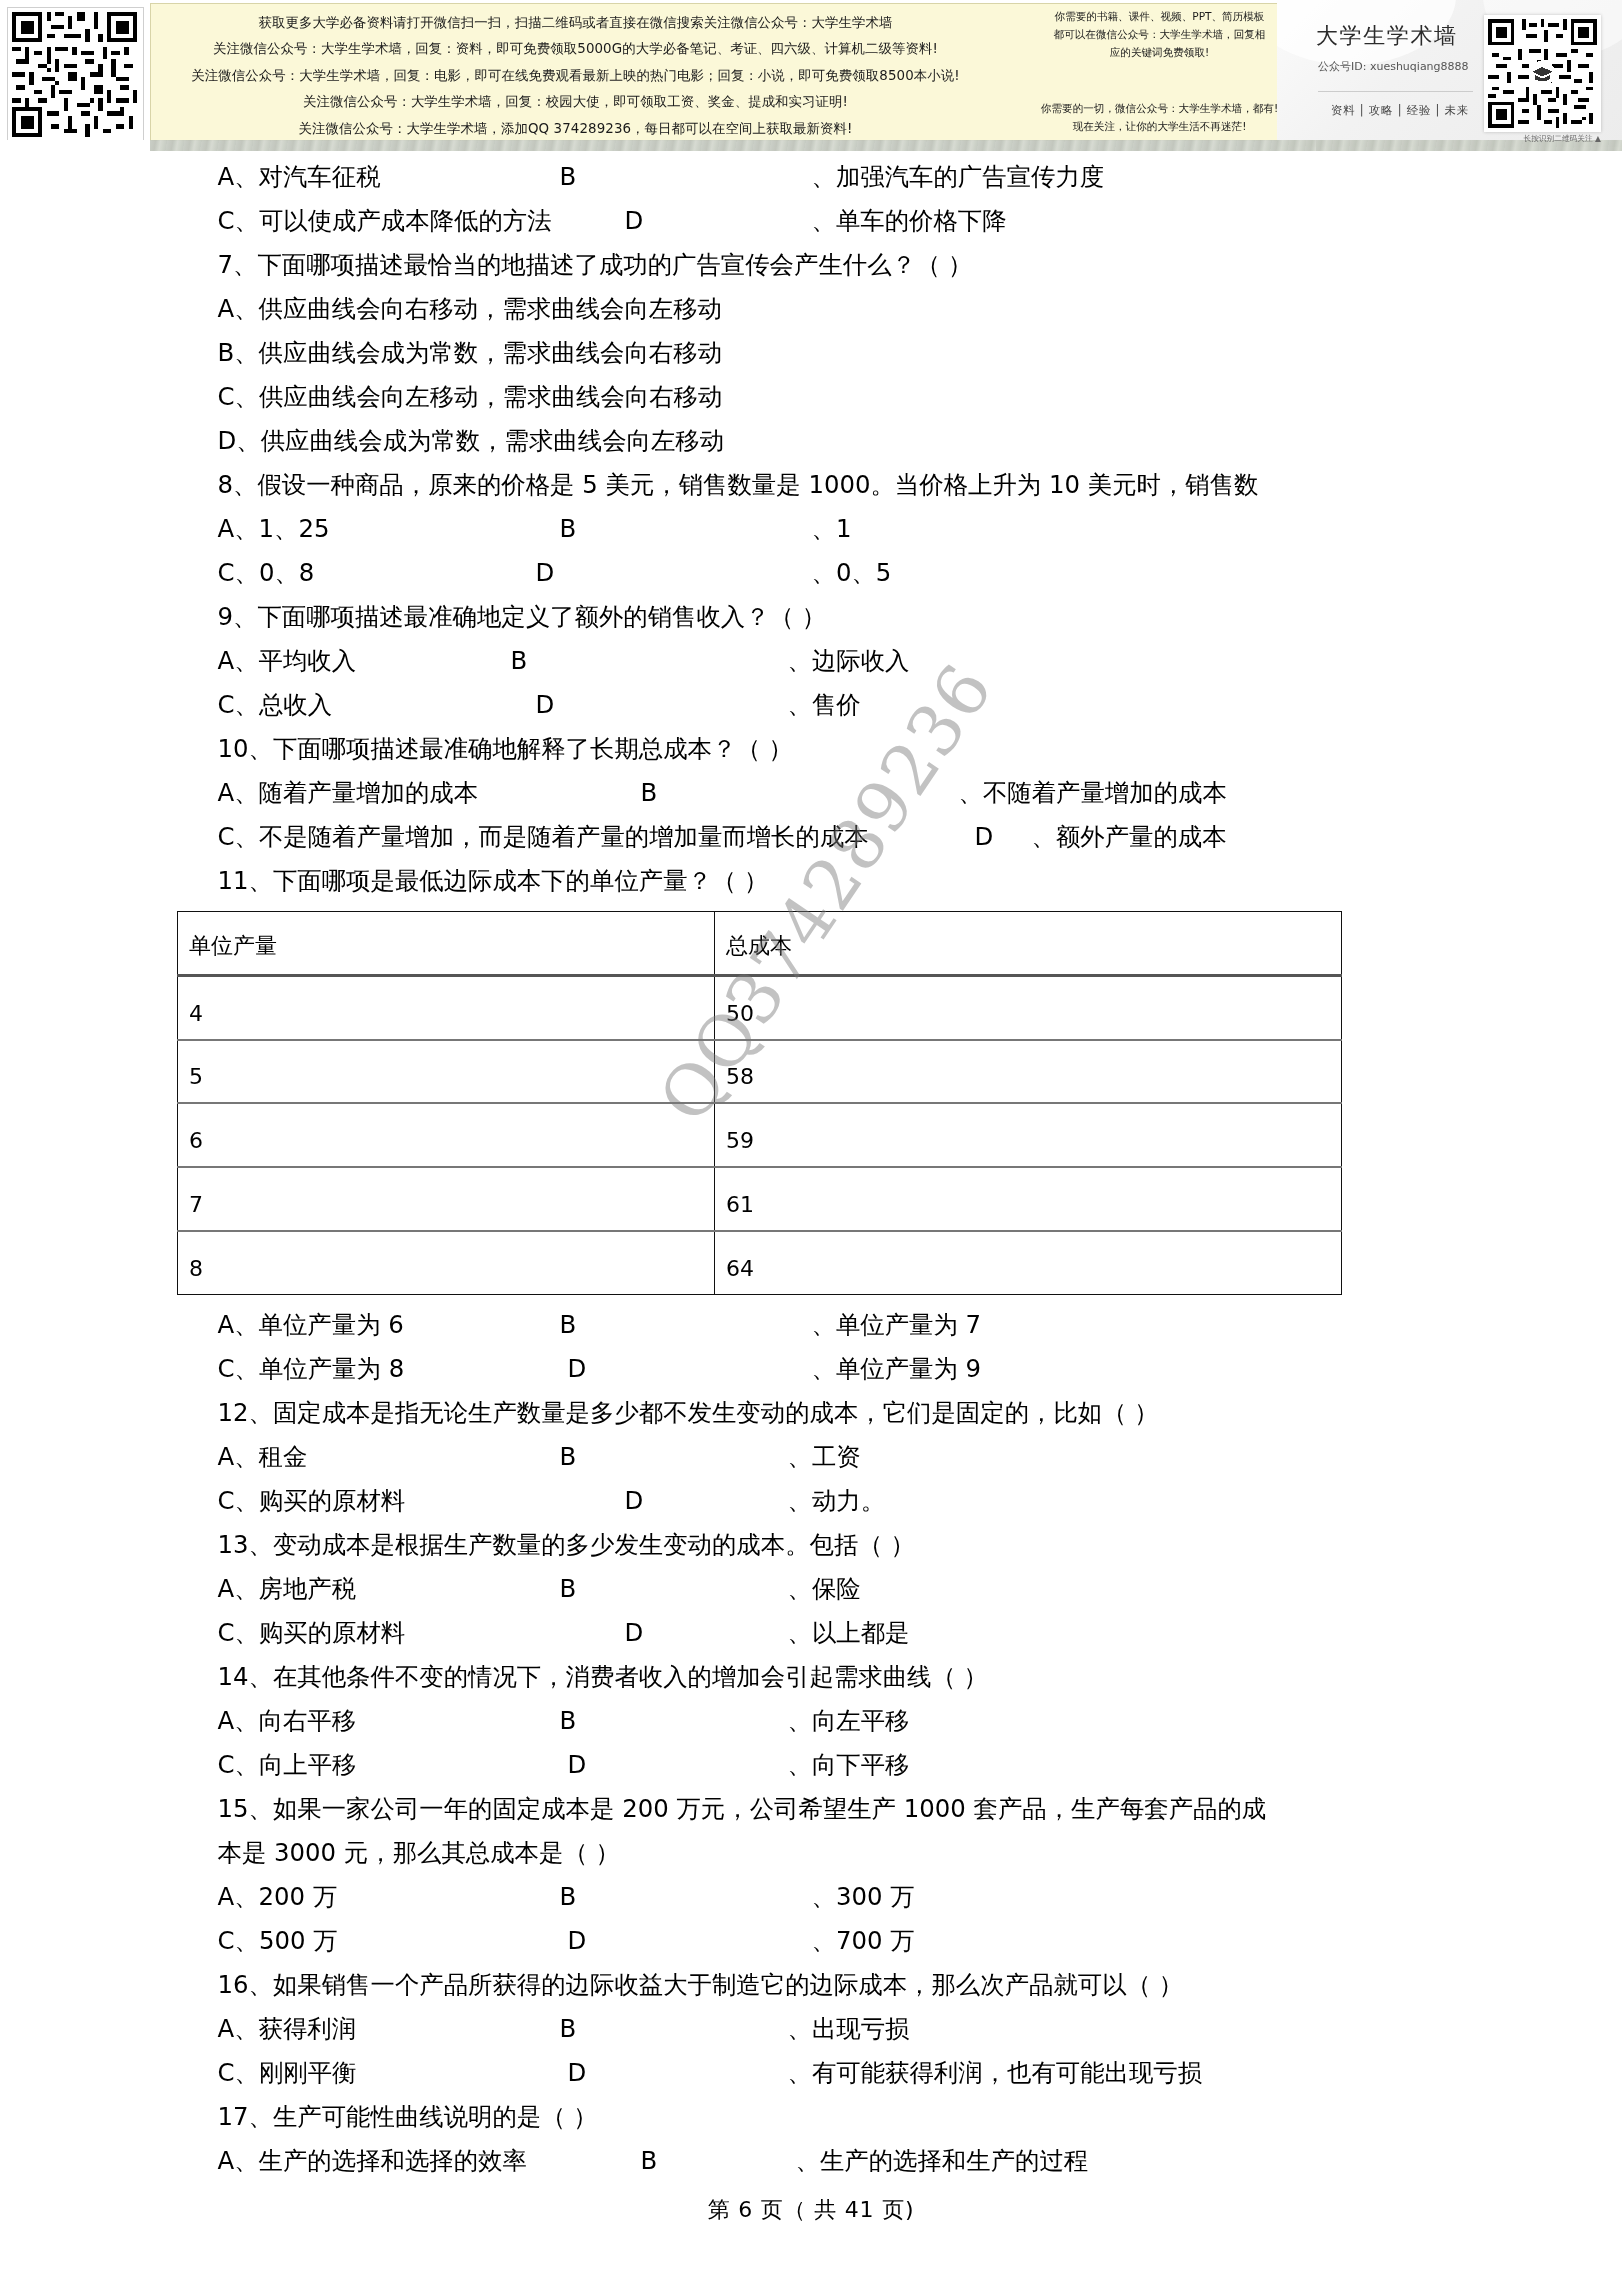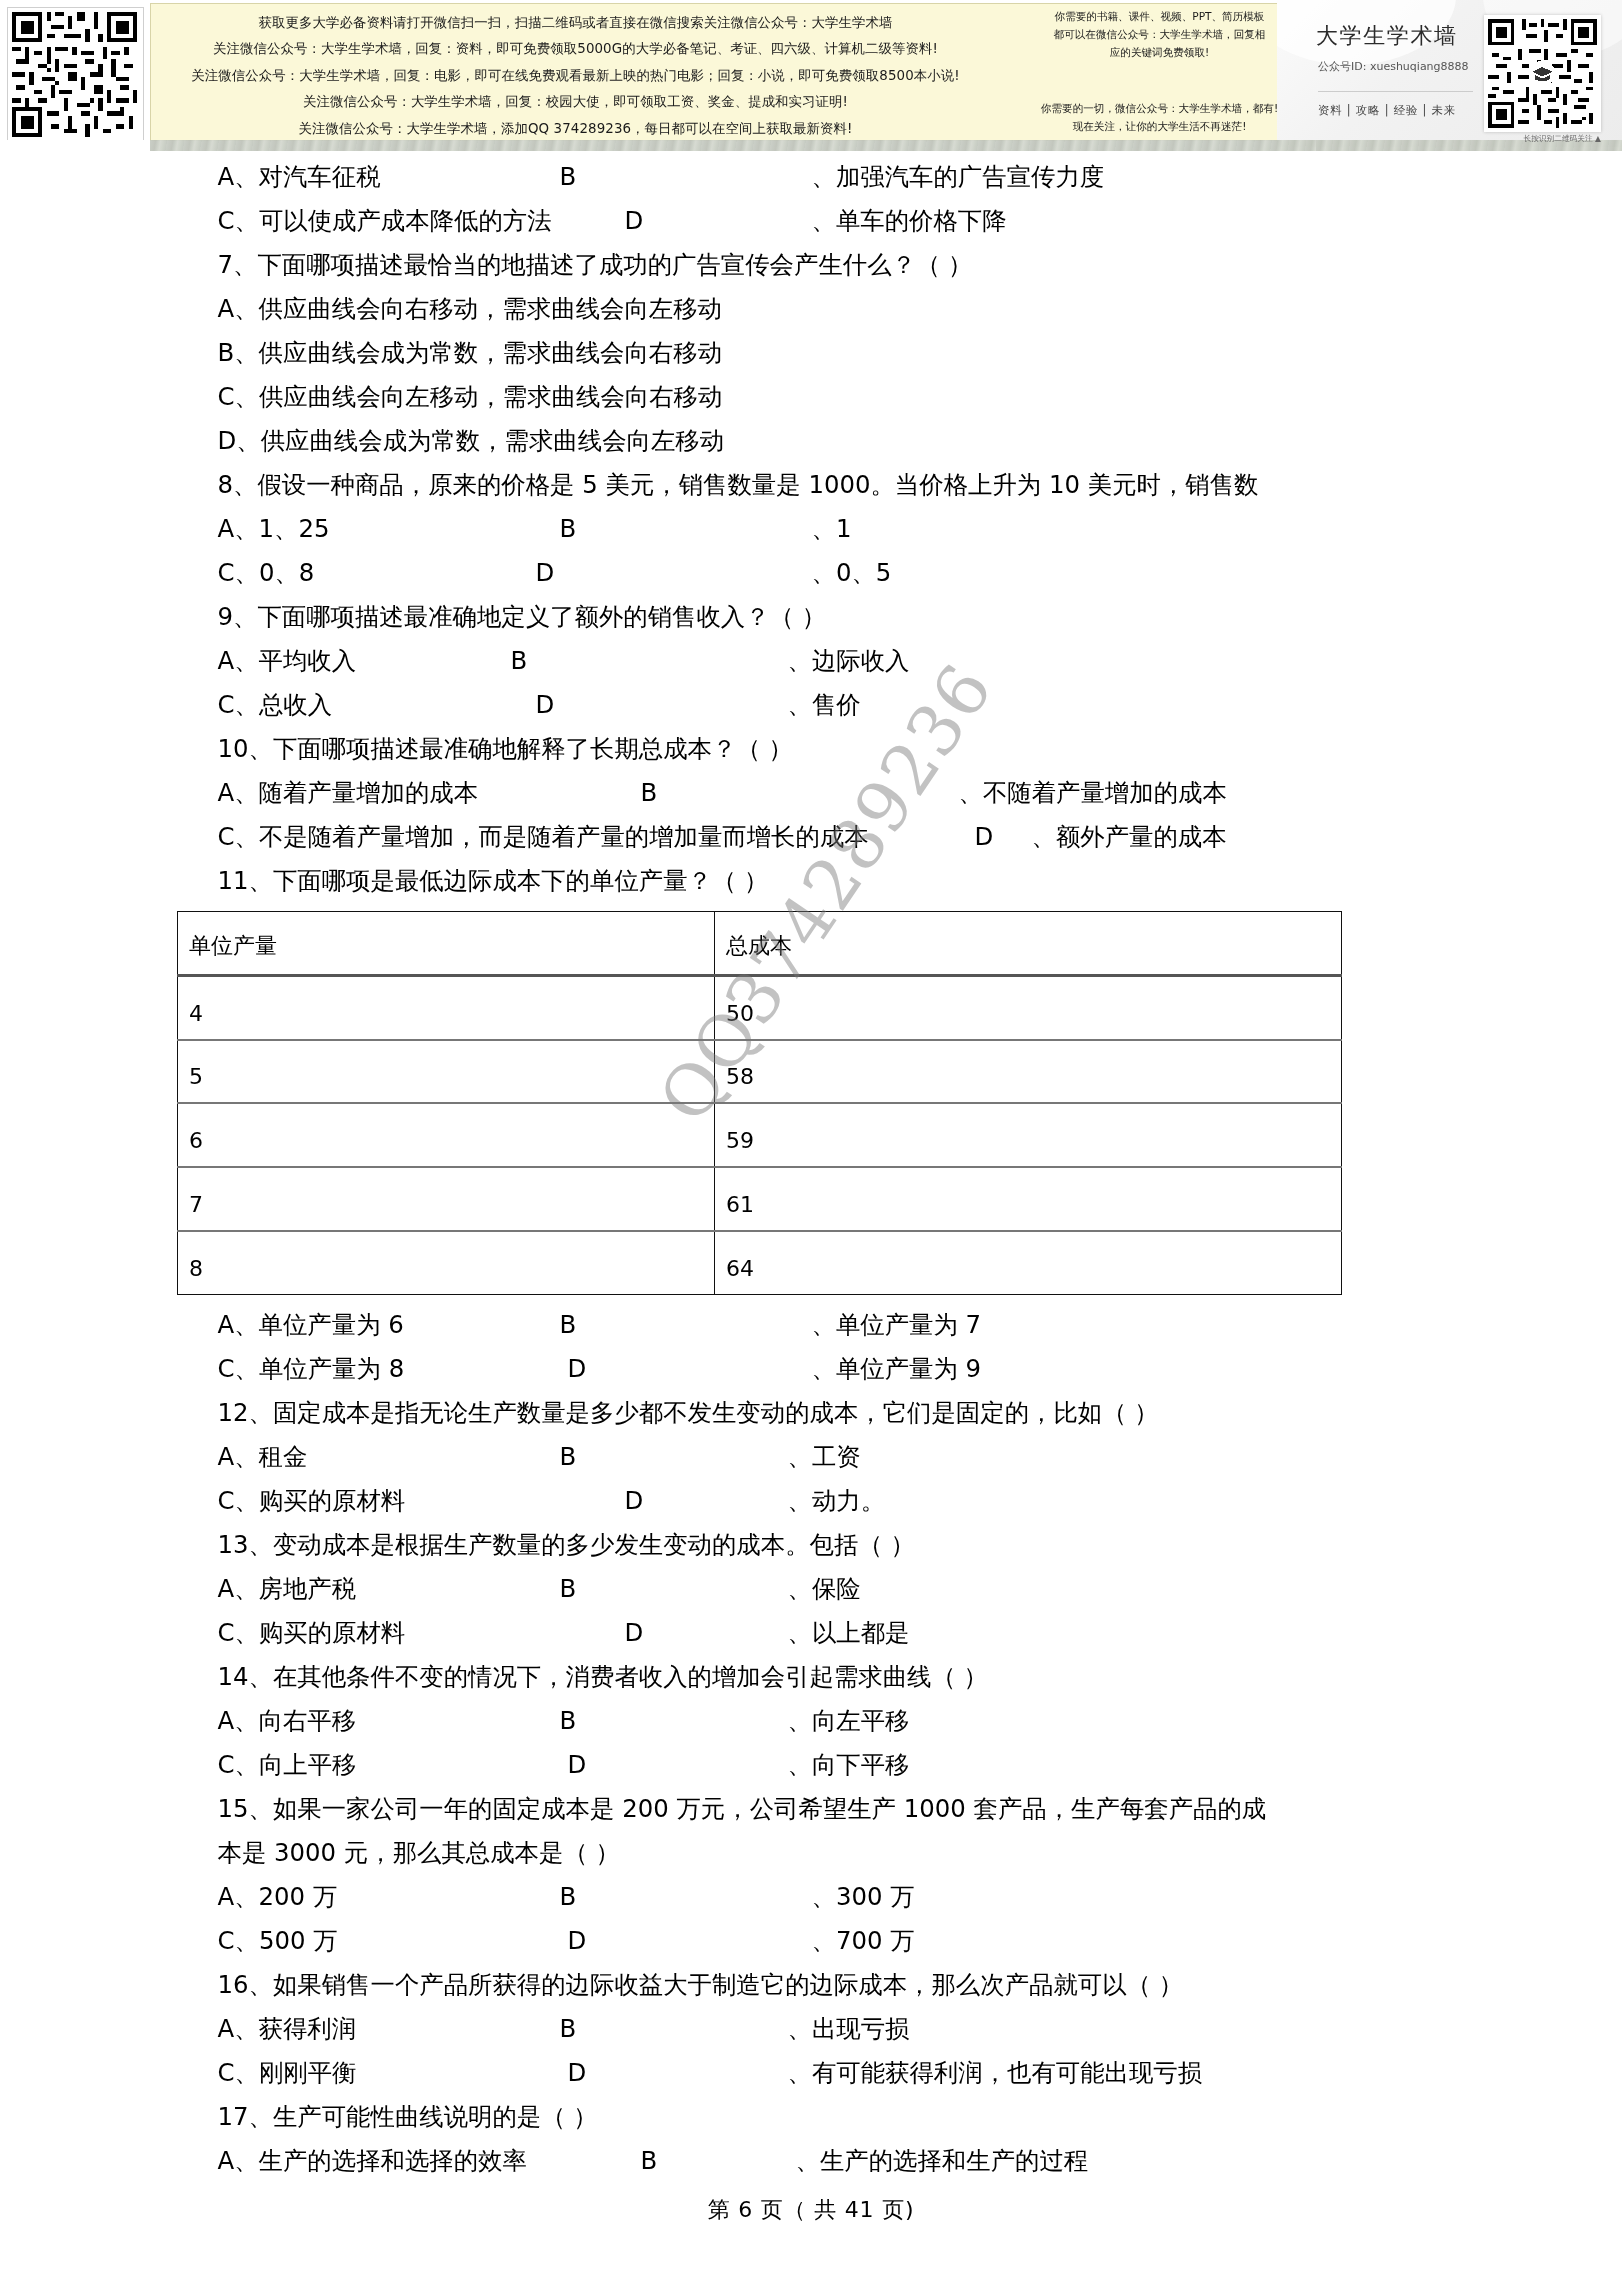--- a/index.html
+++ b/index.html
@@ -115,21 +115,21 @@
   }
   .promo-rule {
     position: absolute;
     left: 41px; top: 91px;
     width: 155px; height: 0.8px;
     background: #cccccc;
     z-index: 3;
   }
   .promo-tags {
     position: absolute;
-    left: 41px; top: 103px;
+    left: 54px; top: 103px;
     font-size: 11.4px;
     color: #444;
     letter-spacing: 0.8px;
     z-index: 3;
     white-space: nowrap;
   }
   .promo-qr-box {
     position: absolute;
     right: 21px; top: 14.7px;
     width: 117px; height: 117px;

